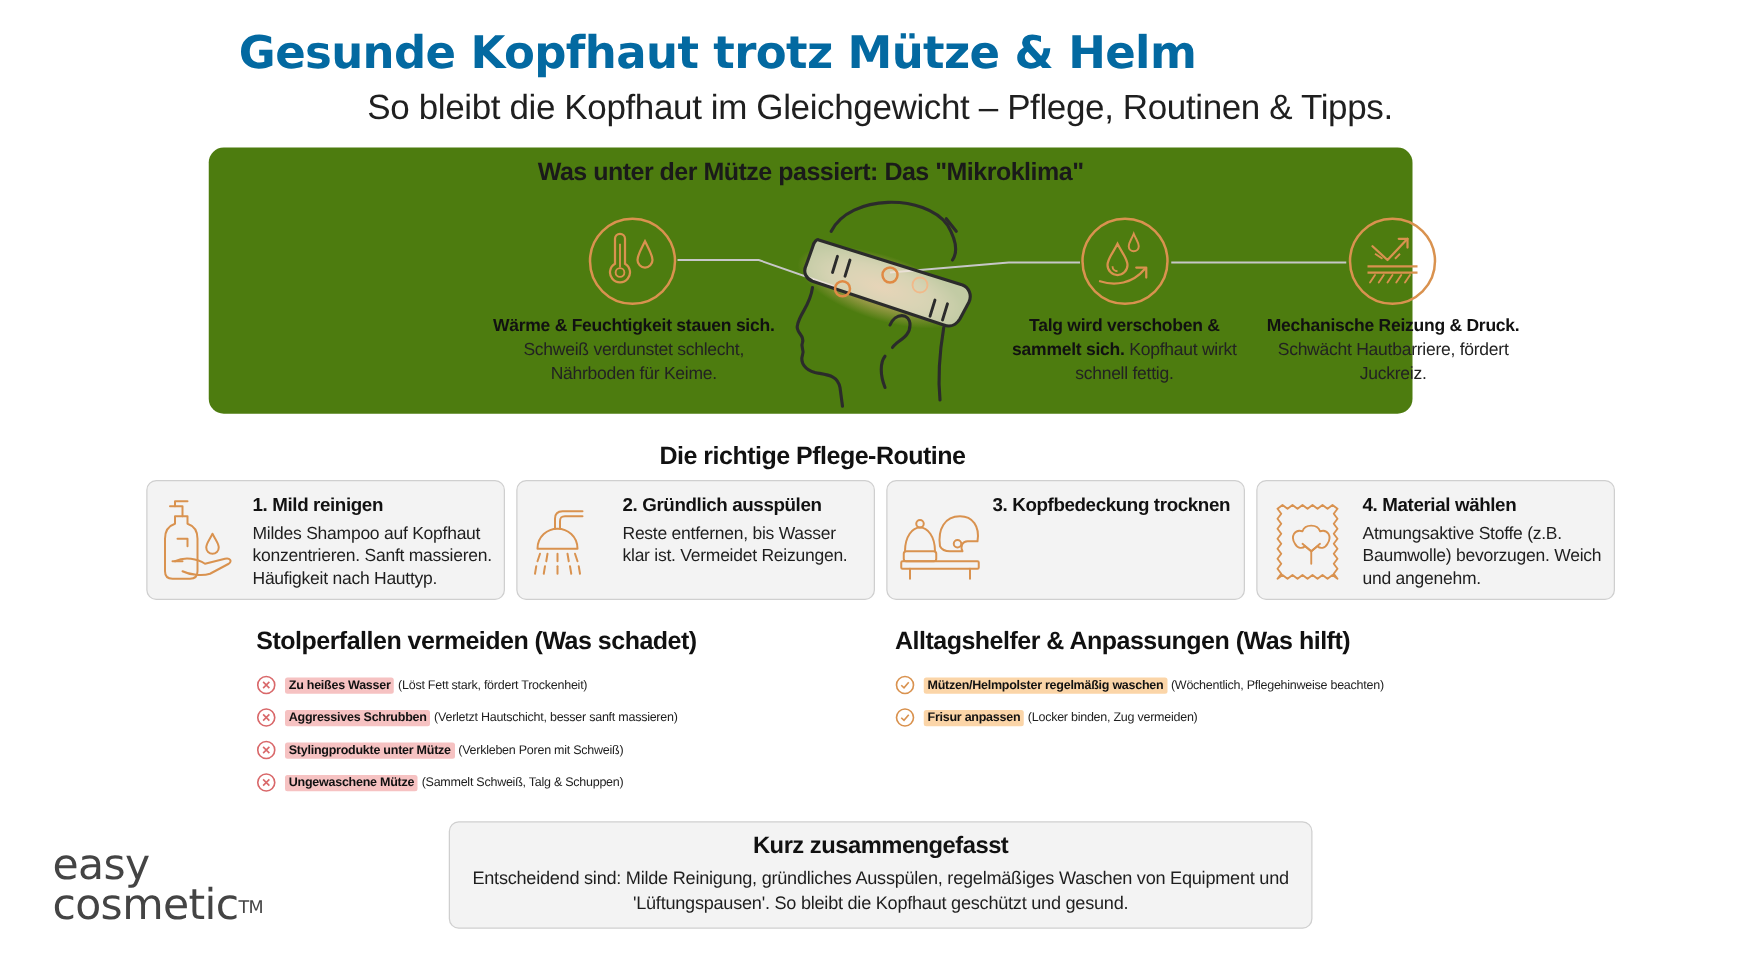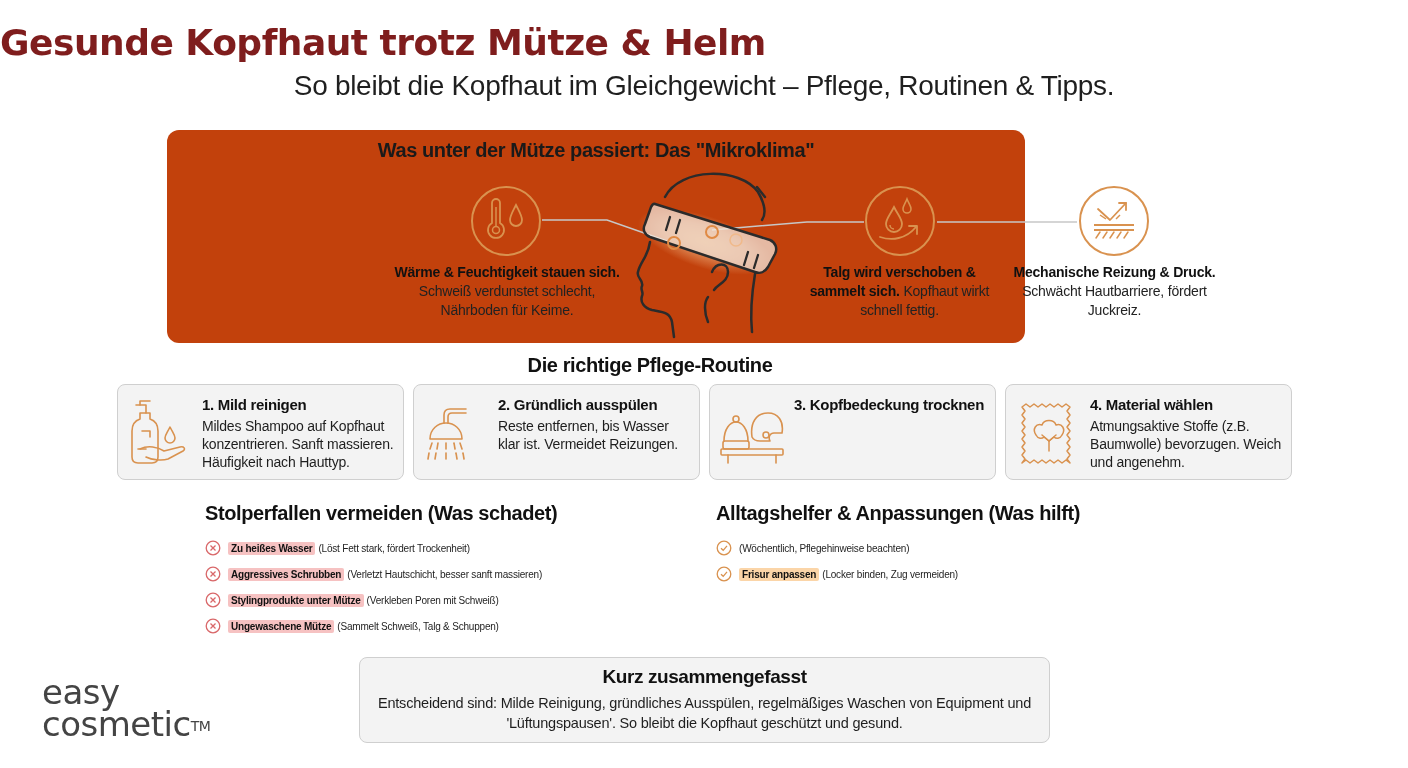--- a/index.html
+++ b/index.html
@@ -1,25 +1,25 @@
 <!DOCTYPE html>
 <html><head>
 <meta charset="utf-8">
 <style>
   * { box-sizing: border-box; margin: 0; padding: 0; }
   html, body { width: 1408px; height: 768px; background: #ffffff; overflow: hidden; }
   body { position: relative; font-family: "Liberation Sans", "DejaVu Sans", sans-serif; color: #1a1a1a; }
 
-  .title { position: absolute; left: 0; width: 1148px; top: 22px; text-align: left;
-    font-family: "DejaVu Sans", sans-serif; font-weight: bold; font-size: 36px; color: #7f1d1d; letter-spacing: -0.5px; }
+  .title { position: absolute; left: 0; width: 1148px; top: 22px; text-align: center;
+    font-family: "DejaVu Sans", sans-serif; font-weight: bold; font-size: 36px; color: #0369a1; letter-spacing: -0.5px; }
   .subtitle { position: absolute; left: 0; width: 1408px; top: 70px; text-align: center;
     font-size: 28px; color: #1f1f1f; letter-spacing: -0.3px; }
 
-  .micro-panel { position: absolute; left: 167px; top: 130px; width: 858px; height: 213px;
-    background: #c2410c; border-radius: 12px; }
+  .micro-panel { position: absolute; left: 167px; top: 118px; width: 963px; height: 213px;
+    background: #4d7c0f; border-radius: 12px; }
   .micro-title { position: absolute; left: 0; width: 100%; top: 9px; text-align: center;
     font-weight: bold; font-size: 20px; color: #1a1a1a; letter-spacing: -0.4px; }
 
   .micro-svg { position: absolute; left: 0; top: 0; }
 
   .micro-item { position: absolute; text-align: center; font-size: 14px; line-height: 19px; color: #222; letter-spacing: -0.2px; }
   .micro-item b { font-weight: bold; color: #111; }
 
   .section-heading { position: absolute; left: 0; width: 1300px; top: 354px; text-align: center;
     font-weight: bold; font-size: 20px; letter-spacing: -0.4px; color: #111; }
@@ -242,20 +242,21 @@
   </li>
 </ul>
 
 <div class="list-heading" style="left:716px;">Alltagshelfer &amp; Anpassungen (Was hilft)</div>
 <ul class="bullet-list" style="left:716px;">
   <li>
     <svg class="bicon" viewBox="0 0 16 16">
         <circle cx="8" cy="8" r="6.8" fill="none" stroke="#d9924f" stroke-width="1.3"></circle>
         <path d="M5 8.2 L7.2 10.3 L11 5.8" fill="none" stroke="#d9924f" stroke-width="1.3"></path>
       </svg>
+    <span class="hl-orange">Mützen/Helmpolster regelmäßig waschen</span>
     <span>(Wöchentlich, Pflegehinweise beachten)</span>
   </li>
   <li>
     <svg class="bicon" viewBox="0 0 16 16">
         <circle cx="8" cy="8" r="6.8" fill="none" stroke="#d9924f" stroke-width="1.3"></circle>
         <path d="M5 8.2 L7.2 10.3 L11 5.8" fill="none" stroke="#d9924f" stroke-width="1.3"></path>
       </svg>
     <span class="hl-orange">Frisur anpassen</span>
     <span>(Locker binden, Zug vermeiden)</span>
   </li>

